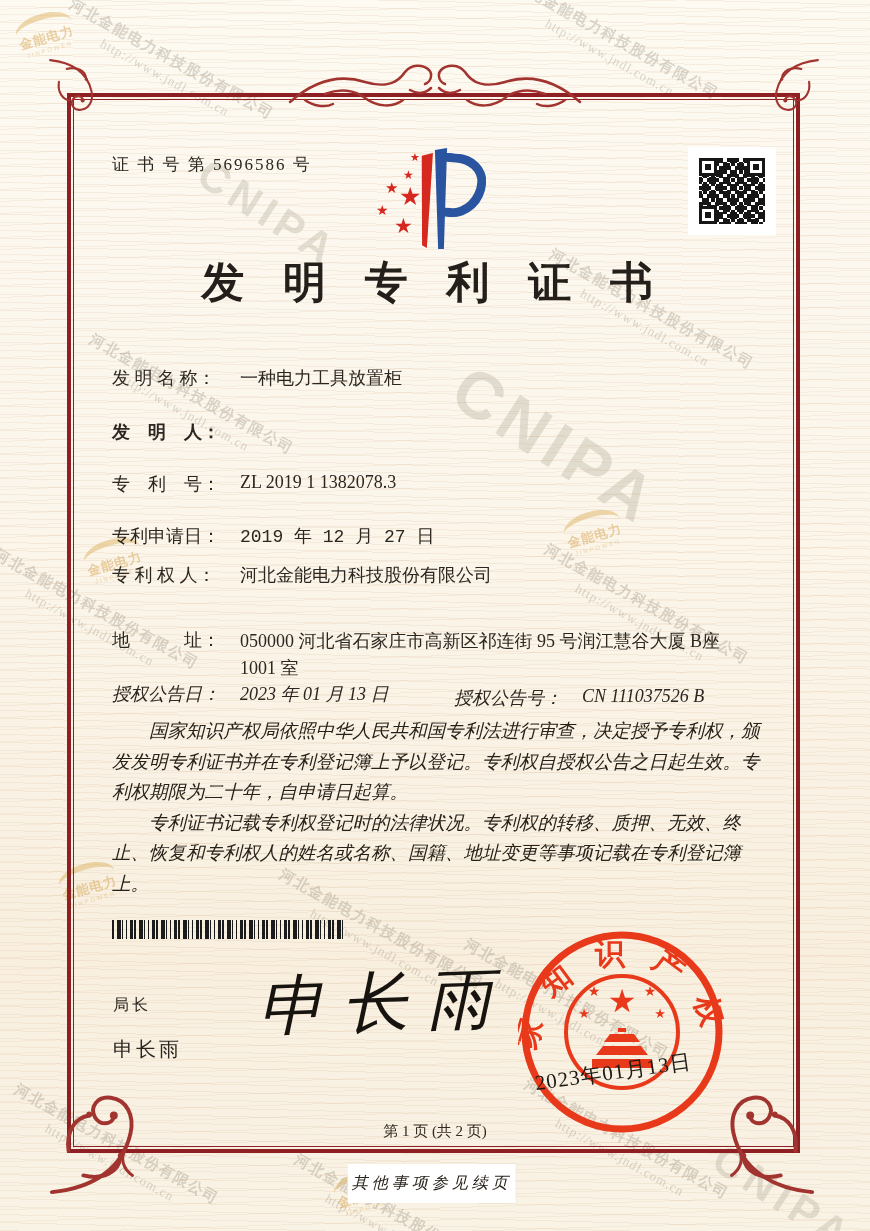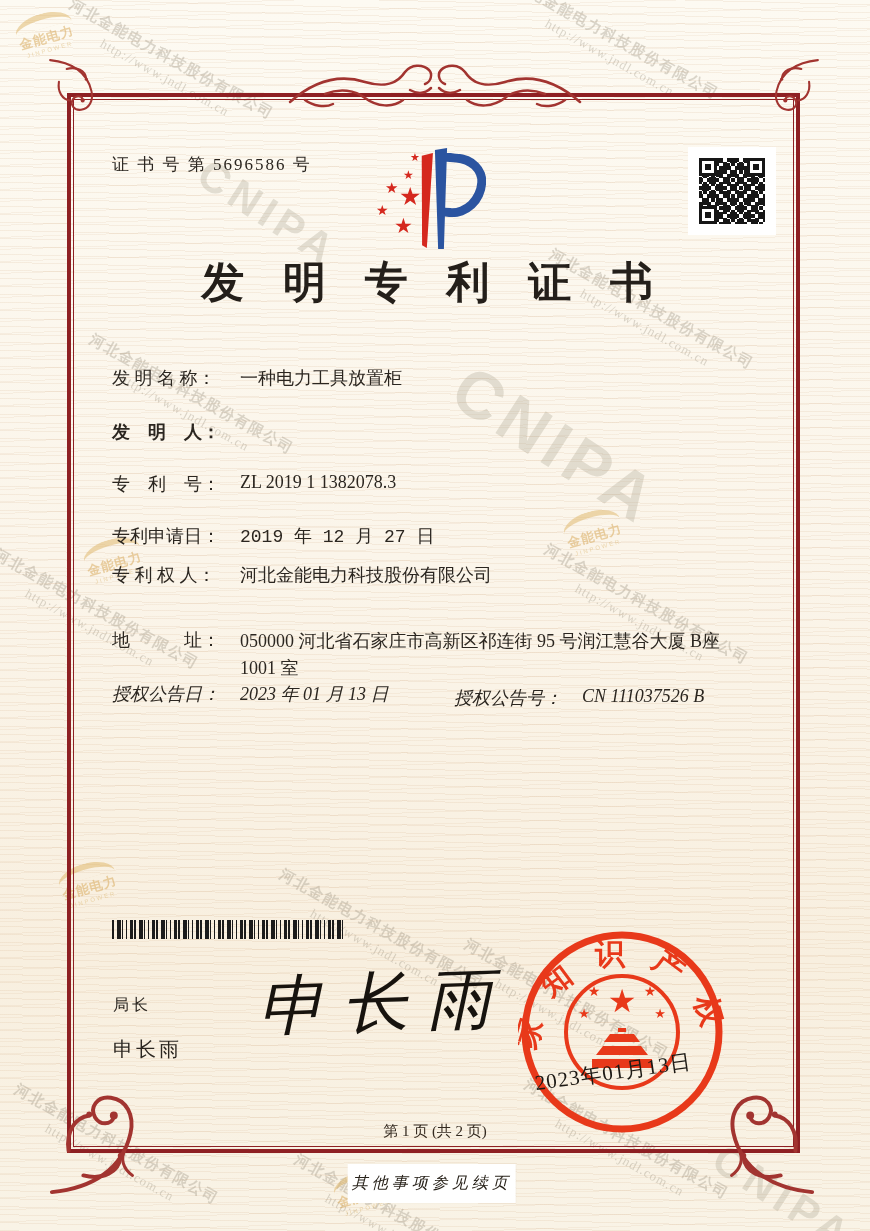--- a/index.html
+++ b/index.html
@@ -297,20 +297,24 @@
   </div>
   <div class="frow" style="top:682px; width:650px;font-style:italic;">
     <span class="flabel">授权公告日：</span>
     <span class="fvalue">2023 年 01 月 13 日</span>
     <span class="grant2">
       <span class="flabel">授权公告号：</span>
       <span class="fvalue">CN 111037526 B</span>
     </span>
   </div>
 
+  <div class="legal">
+    <p>国家知识产权局依照中华人民共和国专利法进行审查，决定授予专利权，颁发发明专利证书并在专利登记簿上予以登记。专利权自授权公告之日起生效。专利权期限为二十年，自申请日起算。</p>
+    <p>专利证书记载专利权登记时的法律状况。专利权的转移、质押、无效、终止、恢复和专利权人的姓名或名称、国籍、地址变更等事项记载在专利登记簿上。</p>
+  </div>
 
   <div class="barcode"></div>
 
   <div class="signer-title">局长</div>
   <div class="signer-name">申长雨</div>
   <div class="signature">申长雨</div>
 
   <div class="seal">
     <svg width="208" height="208" viewBox="0 0 208 208">
       <defs>

